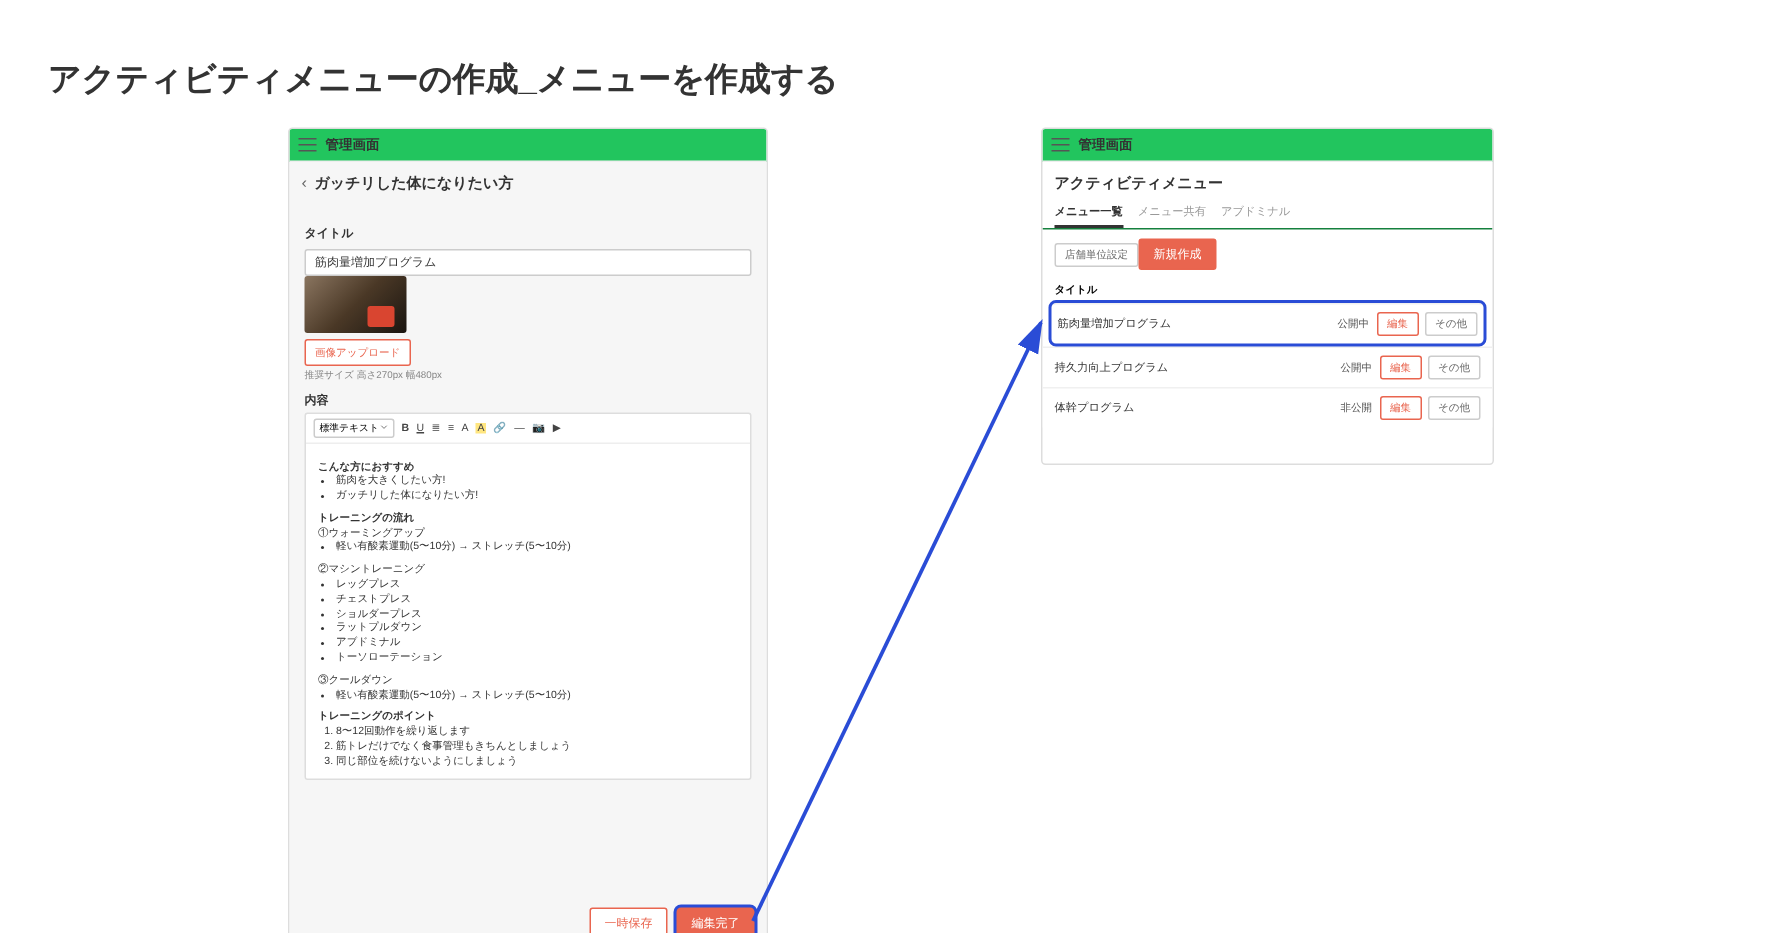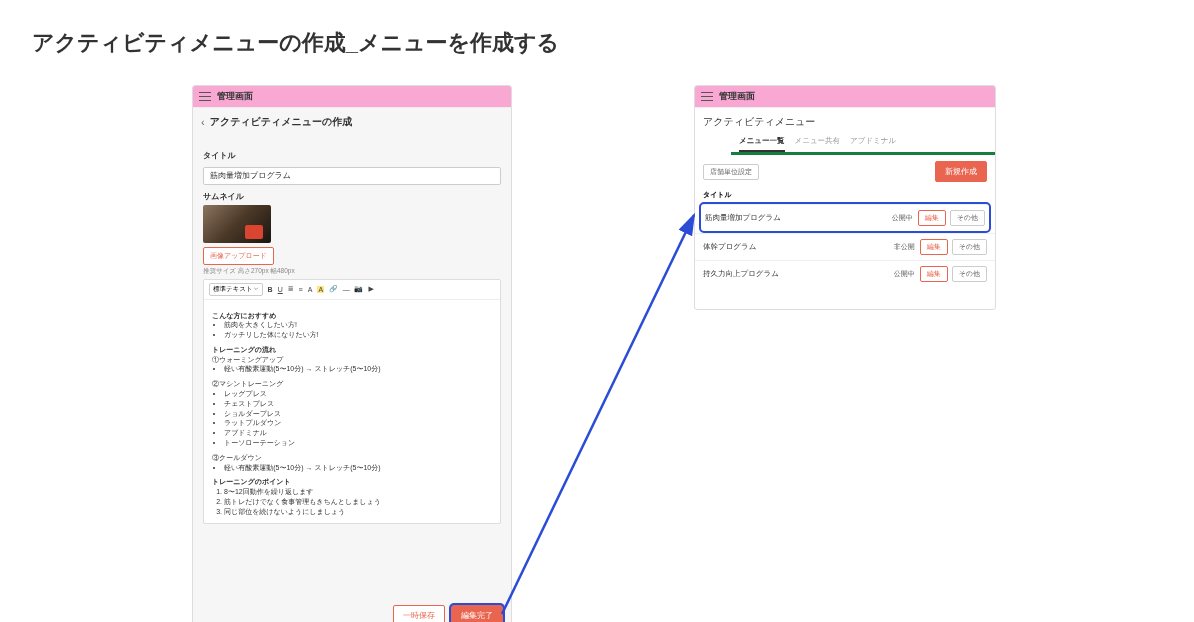--- a/index.html
+++ b/index.html
@@ -1,23 +1,23 @@
 <!DOCTYPE html>
 <html><head>
 <meta charset="utf-8">
 <style>
 * { box-sizing: border-box; margin: 0; padding: 0; }
 body { font-family: -apple-system, "Hiragino Sans", sans-serif; background: #fff; width: 1194px; height: 622px; position: relative; }
-.page-title { position: absolute; top: 28px; left: 32px; font-size: 22px; font-weight: 700; color: #333; }
+.page-title { position: absolute; top: 38px; left: 32px; font-size: 22px; font-weight: 700; color: #333; }
 
 .panel { position: absolute; background: #fff; border: 1px solid #ddd; border-radius: 3px; overflow: hidden; }
 .panel-left { top: 85px; left: 192px; width: 320px; height: 550px; }
 .panel-right { top: 85px; left: 694px; width: 302px; height: 225px; }
 
-.hdr { display: flex; align-items: center; height: 22px; border-bottom: 1px solid #eee; padding: 0 6px; background: #f9a8d4; }
+.hdr { display: flex; align-items: center; height: 22px; border-bottom: 1px solid #eee; padding: 0 6px; background: #22c55e; }
 .hamburger { width: 12px; height: 10px; position: relative; margin-right: 6px; }
 .hamburger span { position: absolute; left: 0; width: 12px; height: 1.5px; background: #555; }
 .hamburger span:nth-child(1){top:0} .hamburger span:nth-child(2){top:4px} .hamburger span:nth-child(3){top:8px}
 .hdr-title { font-size: 9px; font-weight: 700; color: #333; }
 
 .sub { display: flex; align-items: center; padding: 7px 8px; background: #f6f6f6; }
 .back { font-size: 11px; color: #666; margin-right: 5px; }
 .sub-title { font-size: 10px; font-weight: 700; color: #333; }
 
 .body { padding: 8px 10px; background: #f6f6f6; height: calc(100% - 50px); overflow: hidden; }
@@ -37,24 +37,24 @@
 .ec-h { font-weight:700; margin-top:5px; }
 .ec-ul { list-style: disc; padding-left: 12px; }
 .ec-ol { list-style: decimal; padding-left: 12px; }
 
 .footer { position:absolute; bottom:8px; right:8px; display:flex; gap:6px; }
 .btn-outline { border:1px solid #e9654f; color:#e9654f; background:#fff; font-size:8px; padding:4px 9px; border-radius:2px; }
 .btn-fill { border:1px solid #e9654f; color:#fff; background:#e9654f; font-size:8px; padding:4px 9px; border-radius:2px; }
 .highlight-end { box-shadow: 0 0 0 2px #2a4cd6; border-radius:3px; }
 
 
-.tabs { display:flex; gap:10px; padding:0 8px; margin-top:3px; border-bottom:3px solid #15803d;margin-left:36px; }
+.tabs { display:flex; gap:10px; padding:0 8px; margin-top:3px; border-bottom:1px solid #15803d; }
 .tab { font-size:7.5px; color:#999; padding:4px 0; }
 .tab.active { color:#333; font-weight:700; border-bottom:2px solid #333; }
-.actions-row { display:flex; justify-content:space-between; padding:6px 8px; align-items:center; }
+.actions-row { display:flex; padding:6px 8px; align-items:center; }
 .btn-gray { border:1px solid #ccc; color:#666; background:#fff; font-size:7px; padding:2px 6px; border-radius:2px; }
 .col-title { font-size:7px; font-weight:700; padding:2px 8px; }
 .row { display:flex; align-items:center; justify-content:space-between; padding:5px 8px; border-top:1px solid #f0f0f0; background:#fff; }
 .row-title { font-size:7.5px; color:#333; flex:1; }
 .row-status { font-size:7px; color:#555; margin-right:5px; }
 .row-btns { display:flex; gap:4px; }
 .row.highlight { outline:2px solid #2a4cd6; border-radius:3px; margin:2px 6px; padding:5px 4px; }
 
 
 .arrow-svg { position:absolute; top:0; left:0; width:1194px; height:622px; pointer-events:none; }
@@ -68,29 +68,29 @@
   <div class="hdr">
     <div class="hamburger">
         <span></span>
         <span></span>
         <span></span>
       </div>
     <div class="hdr-title">管理画面</div>
   </div>
   <div class="sub">
     <span class="back">‹</span>
-    <span class="sub-title">アクティビティメニューの作成</span>
+    <span class="sub-title">ガッチリした体になりたい方</span>
   </div>
   <div class="body">
     <div class="label">タイトル</div>
     <input class="input" value="筋肉量増加プログラム" style="">
-    <div class="label">サムネイル</div>
     <div class="thumb"></div>
     <button class="btn-upload">画像アップロード</button>
     <div class="sizetxt">推奨サイズ 高さ270px 幅480px</div>
+    <div class="label">内容</div>
     <div class="editor">
       <div class="toolbar">
         <div class="seltool">
             <span>標準テキスト</span>
             <svg viewBox="0 0 10 10">
               <path d="M2 3l3 3 3-3" stroke="#666" fill="none"></path>
             </svg>
           </div>
         <span class="tool" style="font-weight:700">B</span>
         <span class="tool" style="text-decoration:underline">U</span>
@@ -145,21 +145,21 @@
 <div class="panel panel-right">
   <div class="hdr">
     <div class="hamburger">
         <span></span>
         <span></span>
         <span></span>
       </div>
     <div class="hdr-title">管理画面</div>
   </div>
   <div style="padding:7px 8px 0 8px">
-    <div class="sub-title" style="font-size:10px;font-weight:400">アクティビティメニュー</div>
+    <div class="sub-title" style="font-size:10px;font-weight:700">アクティビティメニュー</div>
   </div>
   <div class="tabs">
     <div class="tab active">メニュー一覧</div>
     <div class="tab">メニュー共有</div>
     <div class="tab">アブドミナル</div>
   </div>
   <div class="actions-row">
     <button class="btn-gray">店舗単位設定</button>
     <button class="btn-fill">新規作成</button>
   </div>
@@ -167,30 +167,30 @@
 
   <div class="row highlight">
     <div class="row-title">筋肉量増加プログラム</div>
     <div class="row-status">公開中</div>
     <div class="row-btns">
       <button class="btn-outline" style="font-size:7px;padding:2px 6px">編集</button>
       <button class="btn-gray">その他</button>
     </div>
   </div>
   <div class="row">
-    <div class="row-title">体幹プログラム</div>
-    <div class="row-status">非公開</div>
+    <div class="row-title">持久力向上プログラム</div>
+    <div class="row-status">公開中</div>
     <div class="row-btns">
       <button class="btn-outline" style="font-size:7px;padding:2px 6px">編集</button>
       <button class="btn-gray">その他</button>
     </div>
   </div>
   <div class="row">
-    <div class="row-title">持久力向上プログラム</div>
-    <div class="row-status">公開中</div>
+    <div class="row-title">体幹プログラム</div>
+    <div class="row-status">非公開</div>
     <div class="row-btns">
       <button class="btn-outline" style="font-size:7px;padding:2px 6px">編集</button>
       <button class="btn-gray">その他</button>
     </div>
   </div>
 </div>
 
 <svg class="arrow-svg">
   <defs>
       <marker id="ah" markerWidth="10" markerHeight="10" refX="8" refY="3" orient="auto">

